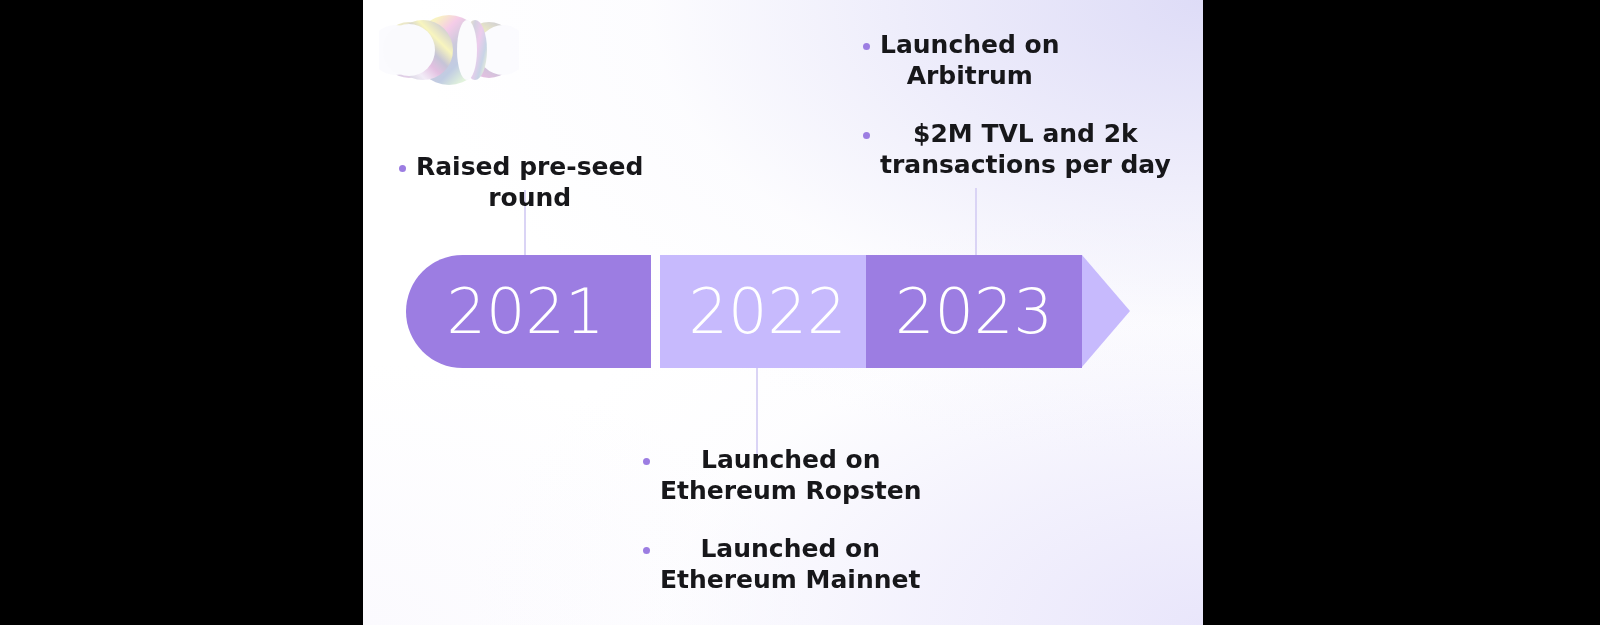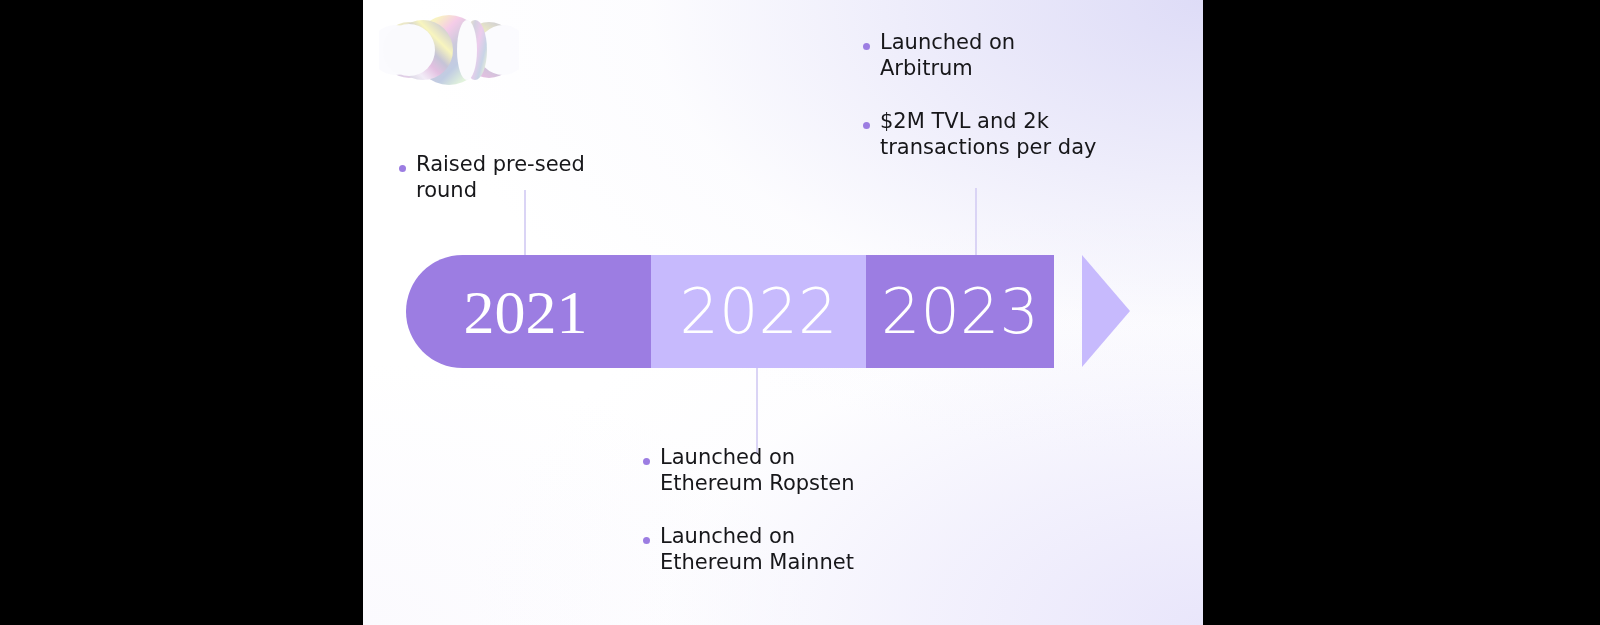--- a/index.html
+++ b/index.html
@@ -79,50 +79,50 @@
     letter-spacing: 0px;
     line-height: 1;
     box-sizing: border-box;
   }
   #seg-2021 {
     left: 0;
     width: 245px;
     background: #9C7DE2;
     border-radius: 57px 0 0 57px;
     padding-right: 6px;
-    font-family: Liberation Serif, serif;
   }
   #seg-2022 {
-    left: 245px;
+    left: 254px;
     width: 215px;
     background: #C7BAFD;
   }
   #seg-2023 {
     left: 460px;
-    width: 188px;
+    width: 216px;
     background: #9C7DE2;
   }
   #arrow-tip {
     position: absolute;
     left: 676px;
     top: 0;
     width: 0;
     height: 0;
     border-top: 56.5px solid transparent;
     border-bottom: 56.5px solid transparent;
     border-left: 48px solid #C7BAFD;
   }
 
   
   .note {
     position: absolute;
     color: #17171A;
-    font-size: 21px;
+    font-size: 25px;
     line-height: 1.22;
-    font-weight: 400;
+    font-weight: 700;
+    text-align: center;
   }
   .note .bullet-row {
     display: flex;
     align-items: flex-start;
     gap: 10px;
   }
   .note .bullet-row + .bullet-row { margin-top: 28px; }
   .bullet-dot {
     flex: 0 0 auto;
     width: 7px;

